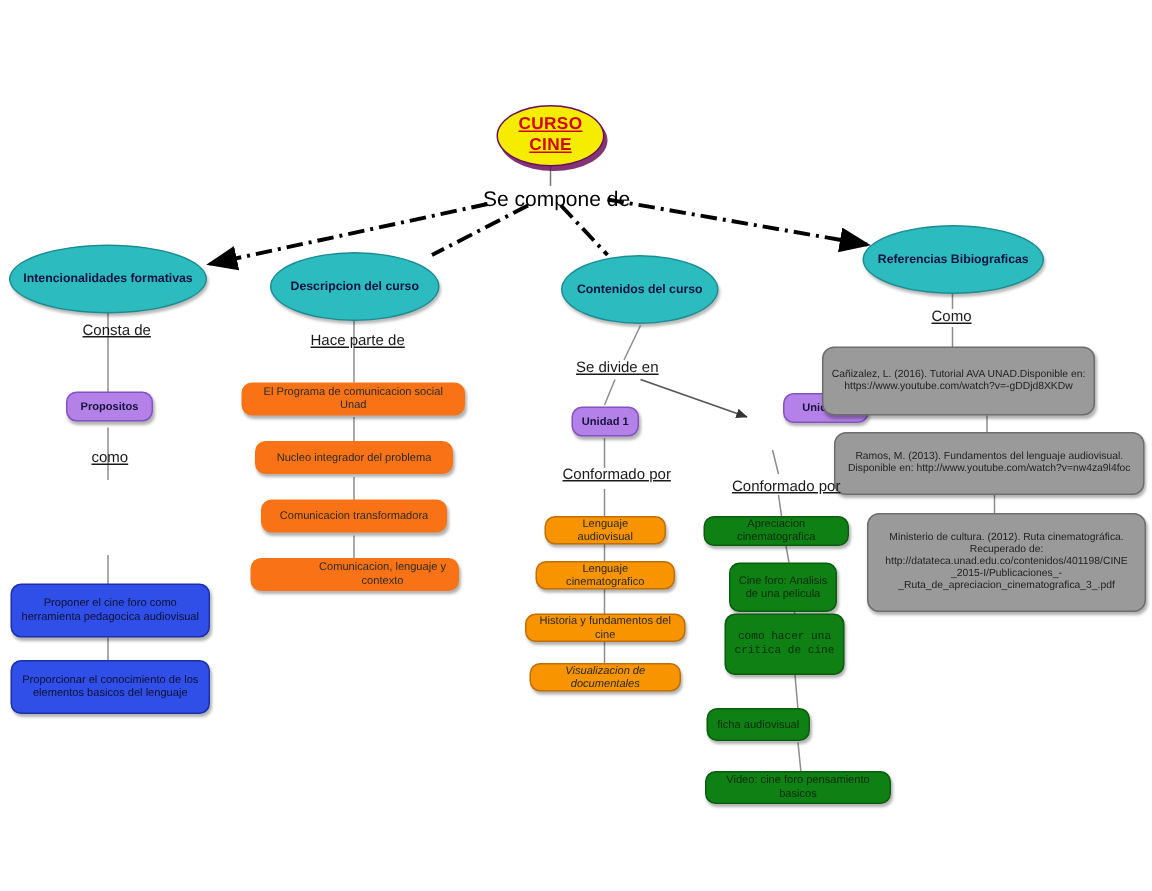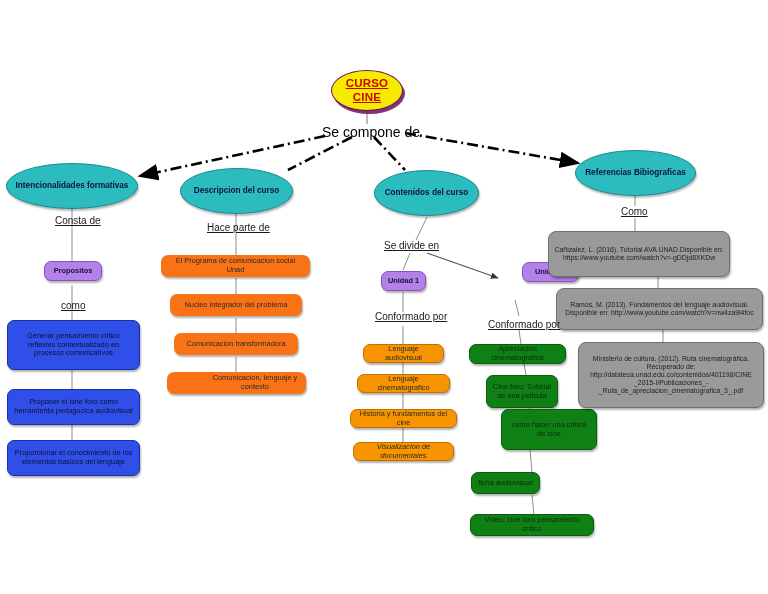--- a/index.html
+++ b/index.html
@@ -183,23 +183,20 @@
   <div class="node ellipse-teal" style="left:6px; top:163px; width:132px; height:46px;">
     <span>Intencionalidades formativas</span>
   </div>
   <div class="edge-label" style="left:55px; top:215px;">Consta de</div>
 
   <div class="node rbox purple" style="left:44px; top:261px; width:58px; height:20px;">
     <span>Propositos</span>
   </div>
   <div class="edge-label" style="left:61px; top:300px;">como</div>
 
-  <div class="node rbox blue" style="left:7px; top:320px; width:133px; height:50px;">
-    <span>Generar pensamiento critico reflexivo contextualizado en procesos comunicativos</span>
-  </div>
   <div class="node rbox blue" style="left:7px; top:389px; width:133px; height:36px;">
     <span>Proponer el cine foro como herramienta pedagocica audiovisual</span>
   </div>
   <div class="node rbox blue" style="left:7px; top:440px; width:133px; height:36px;">
     <span>Proporcionar el conocimiento de los elementos basicos del lenguaje</span>
   </div>
 
   <div class="node ellipse-teal" style="left:180px; top:168px; width:113px; height:46px;">
     <span>Descripcion del curso</span>
   </div>
@@ -243,30 +240,30 @@
 
   <div class="node rbox purple" style="left:495px; top:262px; width:57px; height:20px;margin-left:27px;">
     <span>Unidad 2</span>
   </div>
   <div class="edge-label" style="left:488px; top:319px;">Conformado por</div>
 
   <div class="node rbox green" style="left:469px; top:344px; width:97px; height:20px;">
     <span>Apreciacion cinematografica</span>
   </div>
   <div class="node rbox green" style="left:486px; top:375px; width:72px; height:33px;">
-    <span>Cine foro: Tutorial de una pelicula</span>
-  </div>
-  <div class="node rbox green" style="left:501px; top:409px; width:96px; height:41px;">
+    <span>Cine foro: Analisis de una pelicula</span>
+  </div>
+  <div class="node rbox green" style="left:483px; top:409px; width:80px; height:41px;font-family:Liberation Mono, monospace;">
     <span>como hacer una critica de cine</span>
   </div>
   <div class="node rbox green" style="left:471px; top:472px; width:69px; height:22px;">
     <span>ficha audiovisual</span>
   </div>
   <div class="node rbox green" style="left:470px; top:514px; width:124px; height:22px;">
-    <span>Video: cine foro pensamiento critico</span>
+    <span>Video: cine foro pensamiento basicos</span>
   </div>
 
   <div class="node ellipse-teal" style="left:575px; top:150px; width:121px; height:46px;">
     <span>Referencias Bibiograficas</span>
   </div>
   <div class="edge-label" style="left:621px; top:206px;">Como</div>
 
   <div class="node rbox gray" style="left:548px; top:231px; width:182px; height:46px;">
     <span>Cañizalez, L. (2016). Tutorial AVA UNAD.Disponible en: https://www.youtube.com/watch?v=-gDDjd8XKDw</span>
   </div>

